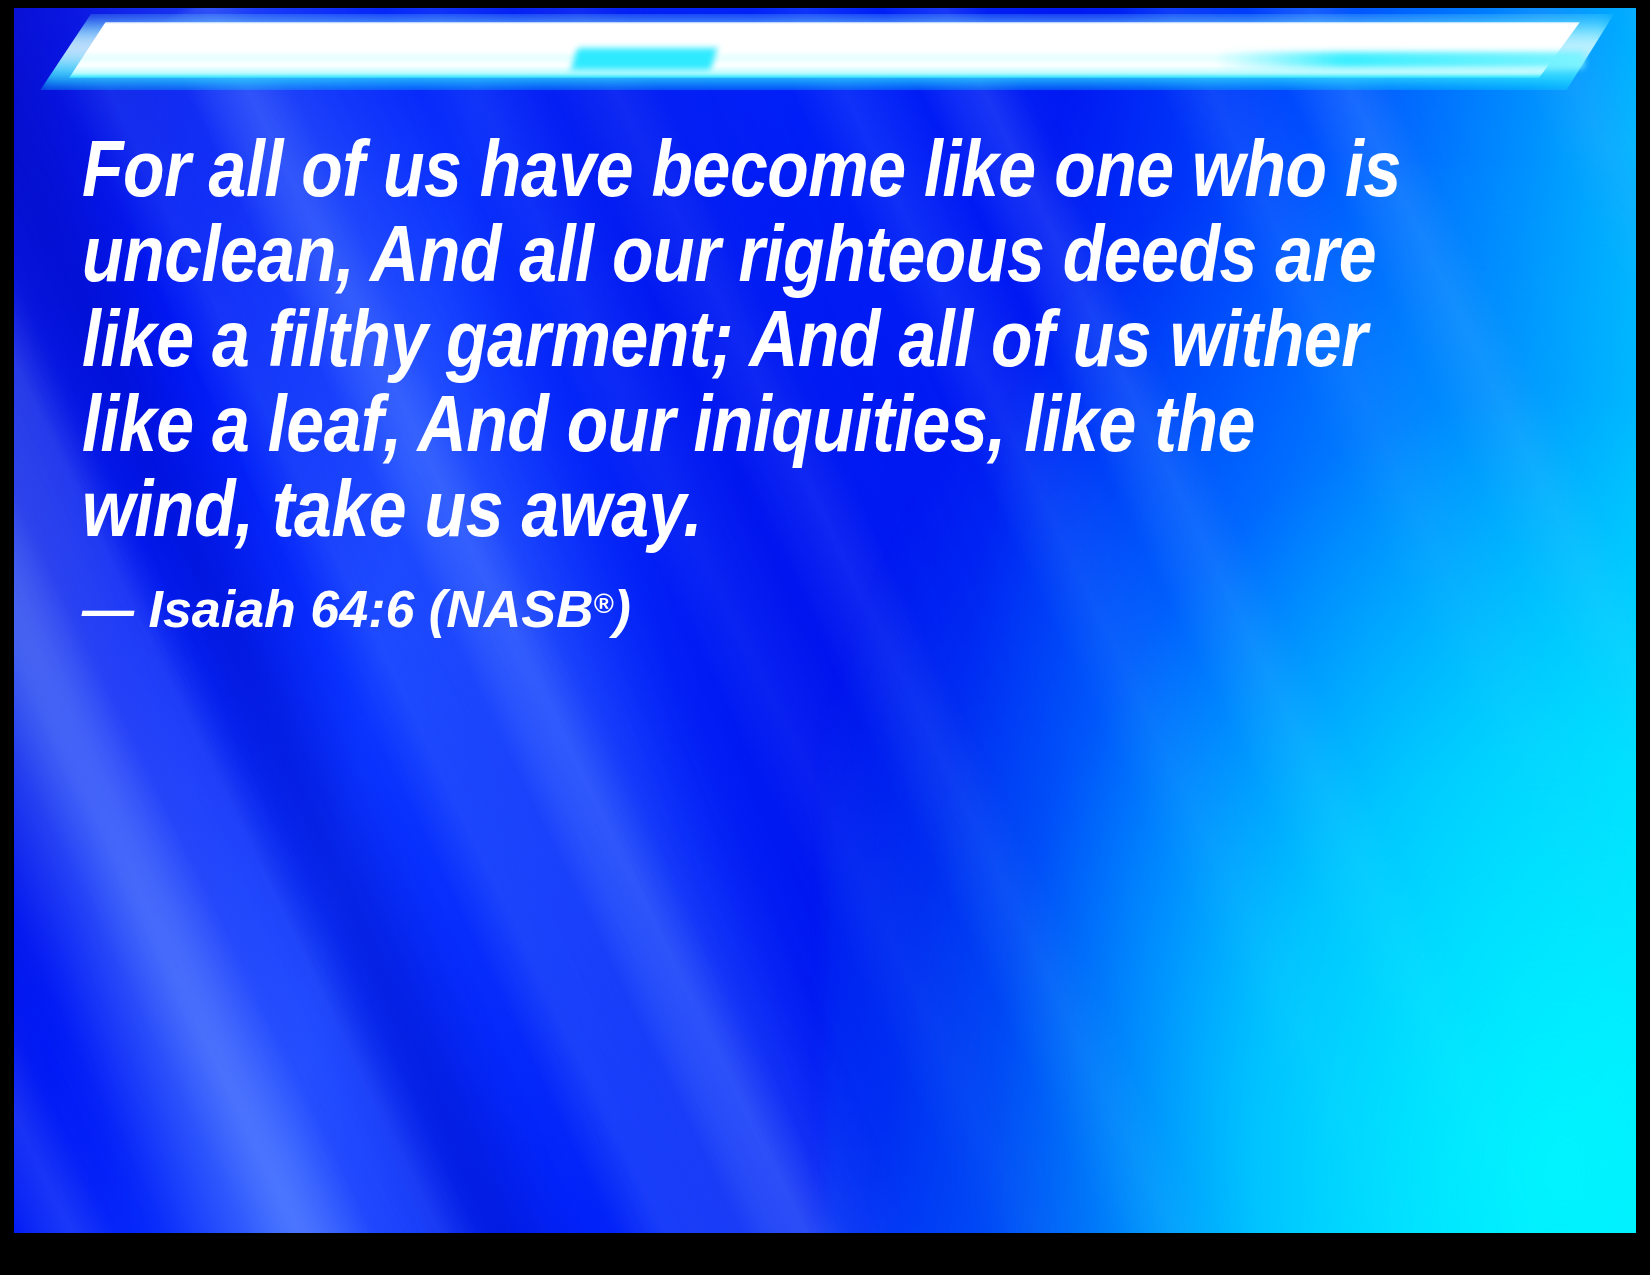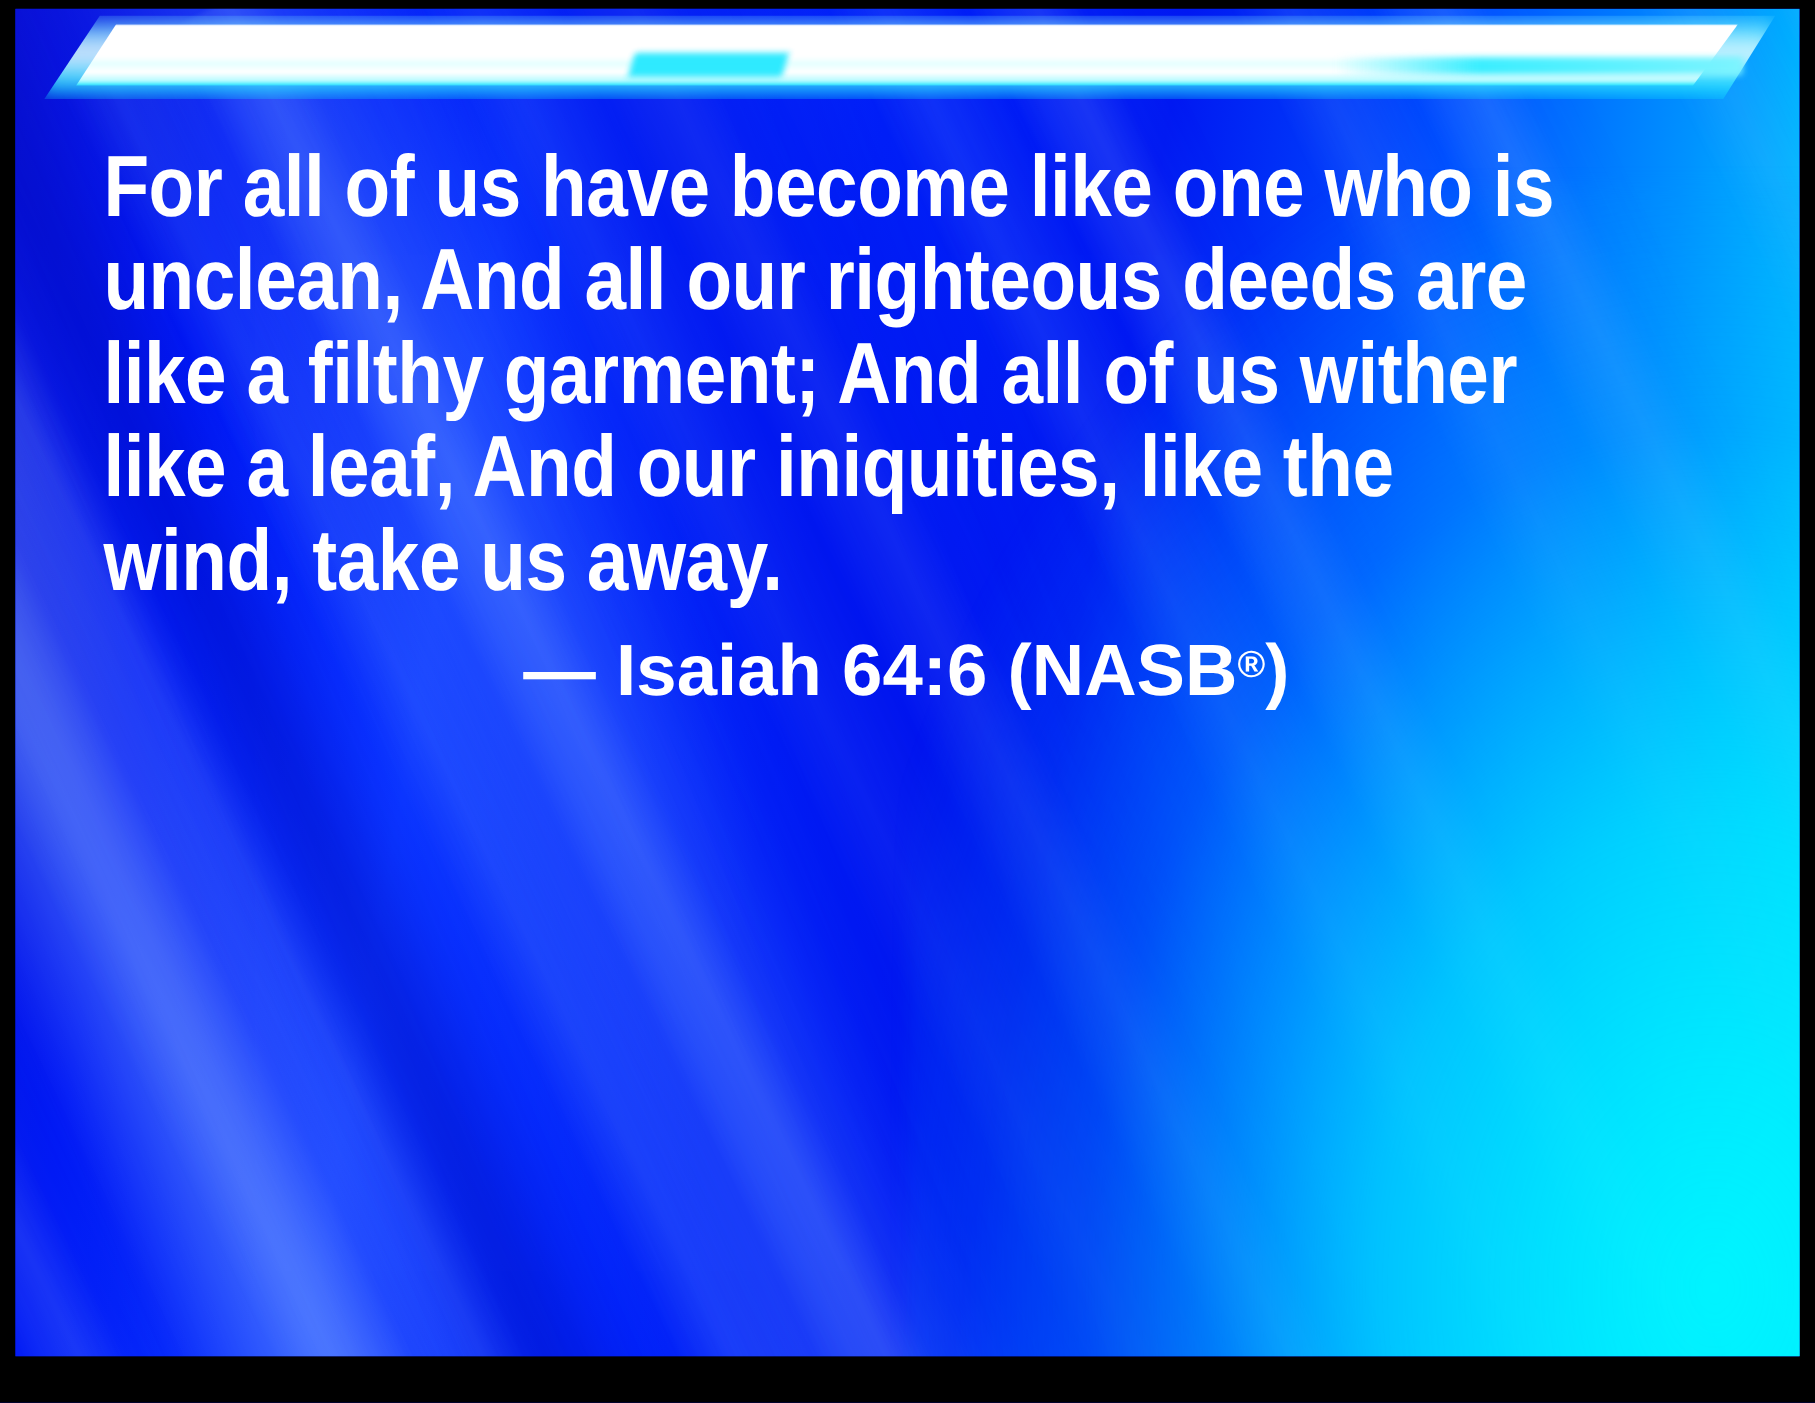--- a/index.html
+++ b/index.html
@@ -198,45 +198,46 @@
     width: 370px;
     height: 16px;
     background: linear-gradient(90deg, rgba(40,235,255,0) 0%, #3beeff 35%, #7df4ff 100%);
     filter: blur(3px);
     pointer-events: none;
   }
 
   
   .verse-block {
     position: absolute;
-    left: 80px;
+    left: 68px;
     top: 118px;
     width: 1470px;
     z-index: 5;
+    font-style: italic;
   }
 
   .verse-line {
     font-family: "Liberation Sans Narrow", "Liberation Sans", sans-serif;
     font-weight: bold;
     font-size: 79px;
     line-height: 85px;
     color: #ffffff;
     white-space: nowrap;
     letter-spacing: -0.5px;
     transform: scaleX(0.86);
     transform-origin: left center;
   }
 
   .attribution {
     margin-top: 10px;
-    text-align: center;
+    text-align: left;
     padding-right: 10px;
     font-family: "Liberation Sans", sans-serif;
     font-weight: bold;
-    font-size: 66px;
+    font-size: 52px;
     line-height: 86px;
     color: #ffffff;
     white-space: nowrap;
   }
   .attribution .reg {
     font-size: 0.52em;
     vertical-align: 0.50em;
     font-weight: bold;
   }
 </style>

